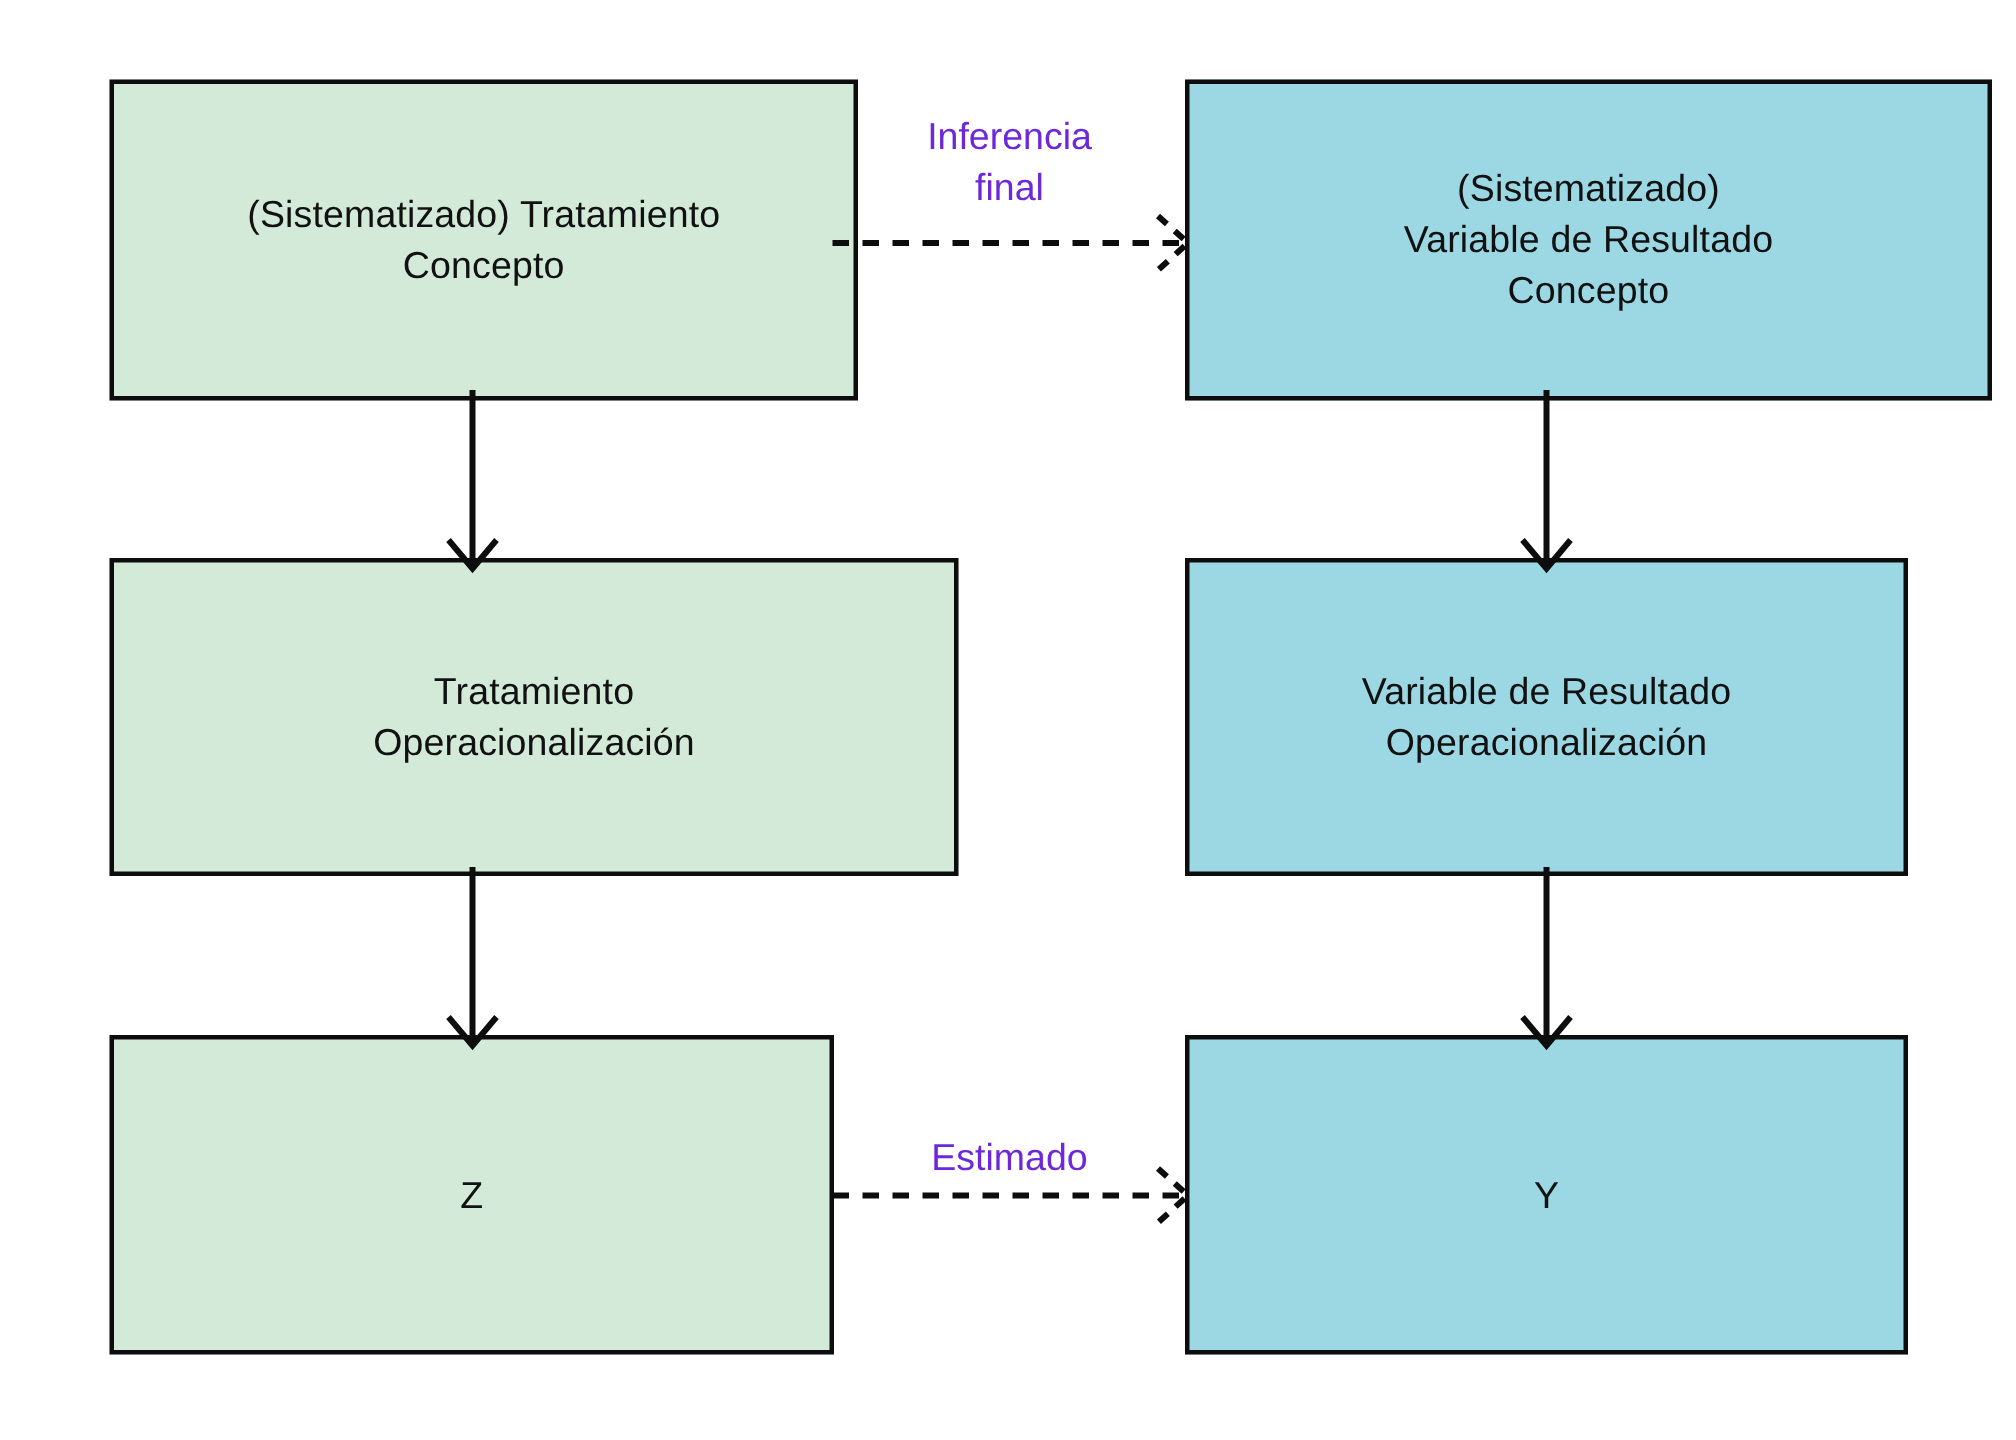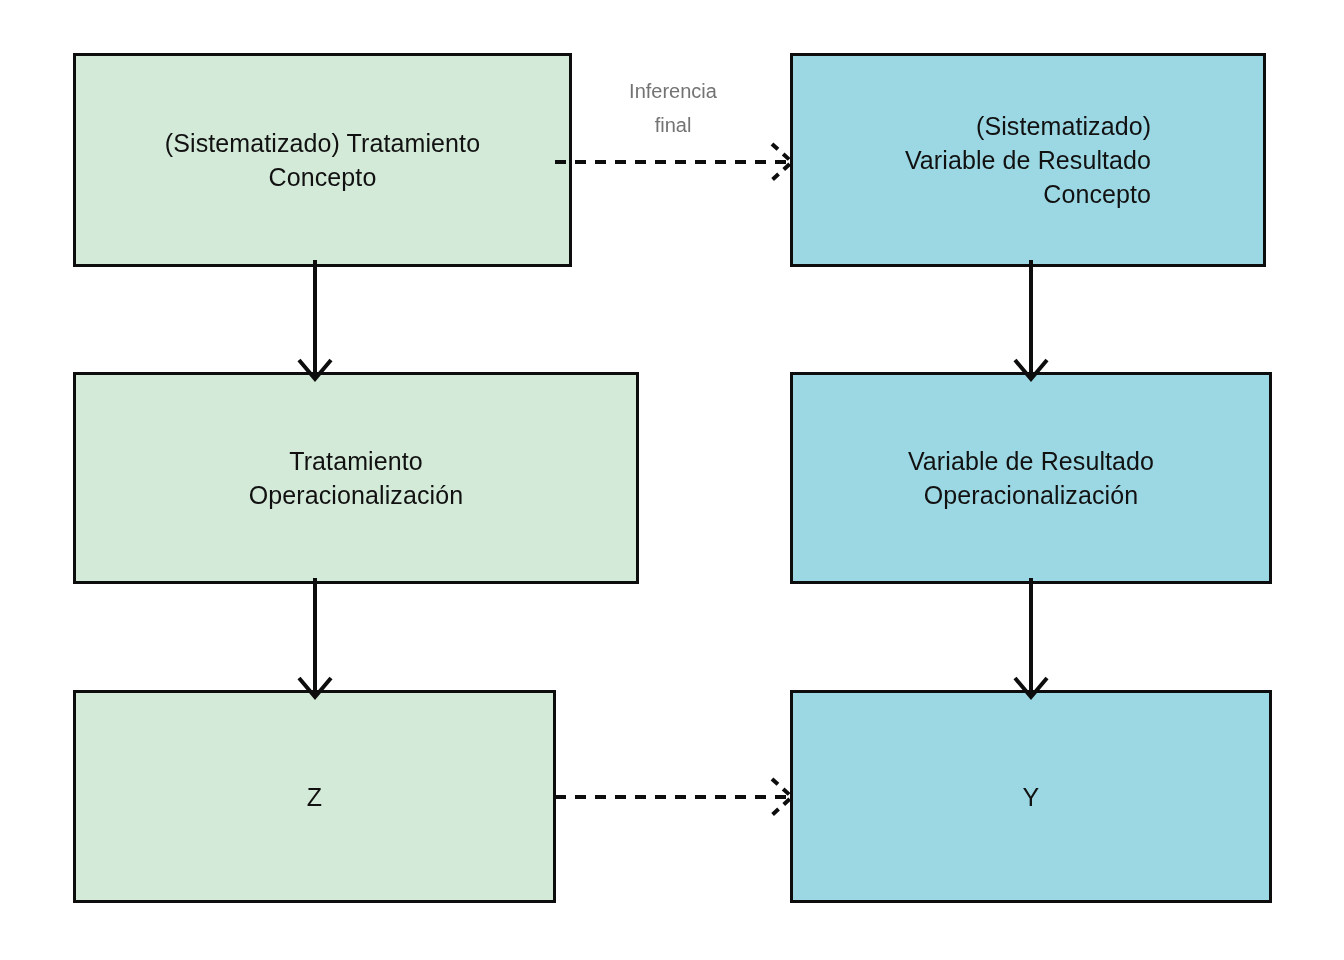--- a/index.html
+++ b/index.html
@@ -43,42 +43,42 @@
   .outcome {
     background: #9cd8e4;
   }
 
   
   #node-treatment-concept   { left: 73px;  top: 53px;  width: 499px; height: 214px; }
   #node-treatment-operation { left: 73px;  top: 372px; width: 566px; height: 212px; }
   #node-treatment-z         { left: 73px;  top: 690px; width: 483px; height: 213px; }
 
   
-  #node-outcome-concept     { left: 790px; top: 53px;  width: 476px; height: 214px; text-align: right; }
+  #node-outcome-concept     { left: 790px; top: 53px;  width: 538px; height: 214px; }
   #node-outcome-operation   { left: 790px; top: 372px; width: 482px; height: 212px; }
   #node-outcome-y           { left: 790px; top: 690px; width: 482px; height: 213px; }
 
   
   .connector {
     position: absolute;
     overflow: visible;
     pointer-events: none;
   }
   #conn-treat-v1  { left: 270px; top: 260px; width: 90px; height: 125px; }
   #conn-treat-v2  { left: 270px; top: 578px; width: 90px; height: 125px; }
   #conn-out-v1    { left: 986px; top: 260px; width: 90px; height: 125px; }
   #conn-out-v2    { left: 986px; top: 578px; width: 90px; height: 125px; }
   #conn-inference { left: 546px; top: 132px; width: 256px; height: 62px; }
   #conn-estimado  { left: 546px; top: 767px; width: 256px; height: 62px; }
 
   .edge-label {
     position: absolute;
-    font-size: 20px;
+    font-size: 25px;
     line-height: 34px;
-    color: #737373;
+    color: #6d28d9;
     text-align: center;
     white-space: pre-line;
   }
   #label-inferencia { left: 556px; top: 74px;  width: 234px; }
   #label-estimado   { left: 556px; top: 755px; width: 234px; }
 </style>
 </head>
 <body>
 
 <div id="canvas">
@@ -138,14 +138,15 @@
   </svg>
 
   <svg class="connector" id="conn-estimado" viewBox="0 0 256 62">
     <line x1="9" y1="30" x2="246" y2="30" stroke="#0d0d0d" stroke-width="4" stroke-dasharray="11 9"></line>
     <polyline points="226,12 246,30 226,48" fill="none" stroke="#0d0d0d" stroke-width="4" stroke-dasharray="8 7"></polyline>
   </svg>
 
   <div class="edge-label" id="label-inferencia">Inferencia
 final</div>
 
+  <div class="edge-label" id="label-estimado">Estimado</div>
 
 </div>
 
 </body></html>

